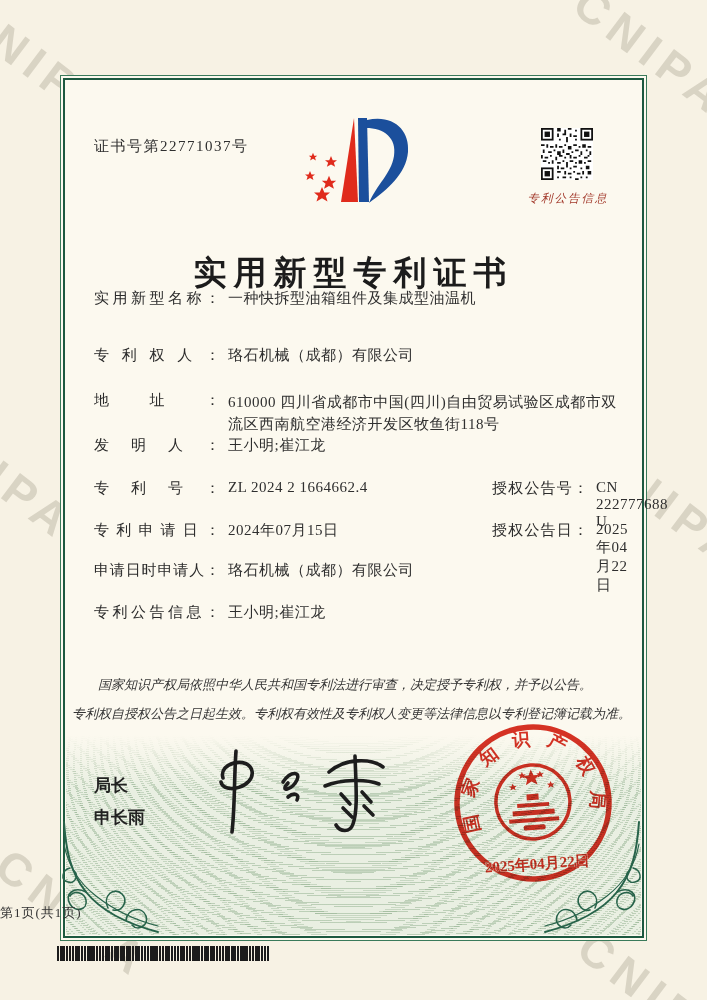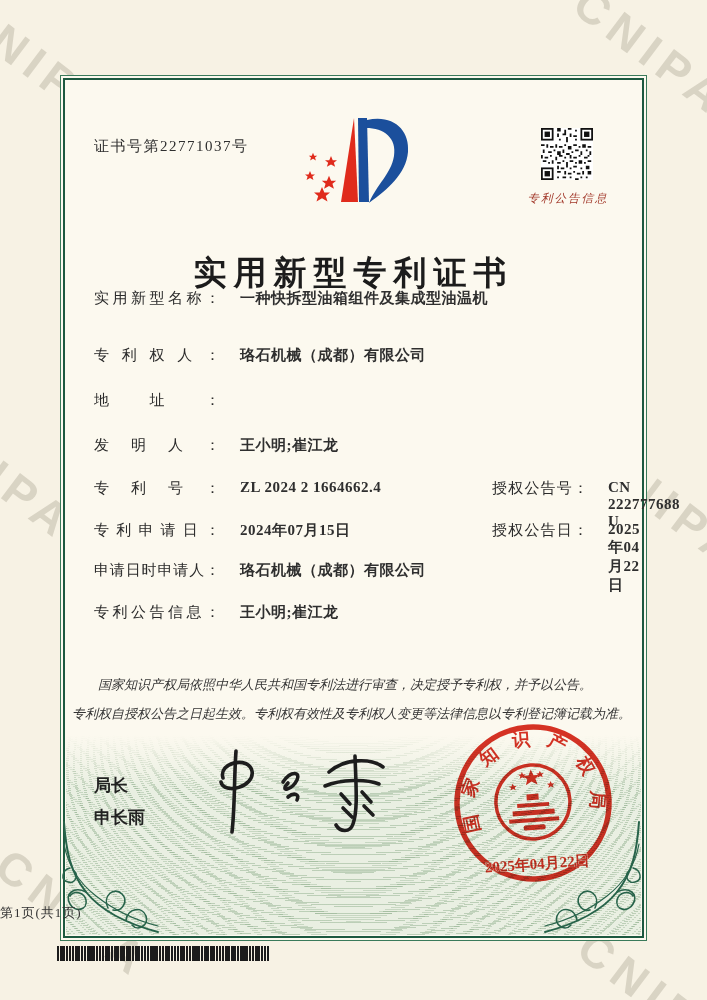--- a/index.html
+++ b/index.html
@@ -32,21 +32,21 @@
   .logo{position:absolute;left:296px;top:112px;z-index:5;}
   .qr-wrap{position:absolute;left:541px;top:128px;width:52px;height:52px;background:#fff;z-index:5;}
   .qr-caption{position:absolute;left:518px;top:191px;width:100px;text-align:center;font-size:11.5px;
       font-style:italic;color:#a2392b;letter-spacing:2px;z-index:5;}
   .title{position:absolute;left:0;top:211px;width:707px;text-align:center;font-size:33px;font-weight:700;
       letter-spacing:7px;color:#1c1c1c;z-index:5;margin-top:40px;}
 
   
   .row{position:absolute;left:94px;display:flex;align-items:flex-start;font-size:15px;z-index:5;}
   .lbl{display:inline-block;width:126px;text-align:justify;text-align-last:justify;flex:0 0 126px;color:#2b2b2b;}
-  .val{margin-left:20px;letter-spacing:0.5px;font-weight:bold;}
+  .val{margin-left:8px;letter-spacing:0.5px;}
   .val.pre{white-space:pre-line;width:400px;line-height:22px;}
   .col-right{position:absolute;left:398px;top:0;display:flex;}
   .lbl.short{width:96px;flex:0 0 96px;}
   .row.two{width:540px;}
 
   
   .statement{position:absolute;left:72px;top:670px;width:566px;font-size:13px;font-style:italic;
       line-height:29px;color:#343434;z-index:5;}
   .statement .l1{text-indent:2em;}
 
@@ -148,20 +148,22 @@
     <span class="val">一种快拆型油箱组件及集成型油温机</span>
   </div>
 
   <div class="row" style="top:346px;">
     <span class="lbl">专利权人：</span>
     <span class="val">珞石机械（成都）有限公司</span>
   </div>
 
   <div class="row" style="top:391px;">
     <span class="lbl">地址：</span>
+    <span class="val pre">610000 四川省成都市中国(四川)自由贸易试验区成都市双
+流区西南航空港经济开发区牧鱼街118号</span>
   </div>
 
   <div class="row" style="top:436px;">
     <span class="lbl">发明人：</span>
     <span class="val">王小明;崔江龙</span>
   </div>
 
   <div class="row two" style="top:479px;">
     <span class="lbl">专利号：</span>
     <span class="val">ZL 2024 2 1664662.4</span>

